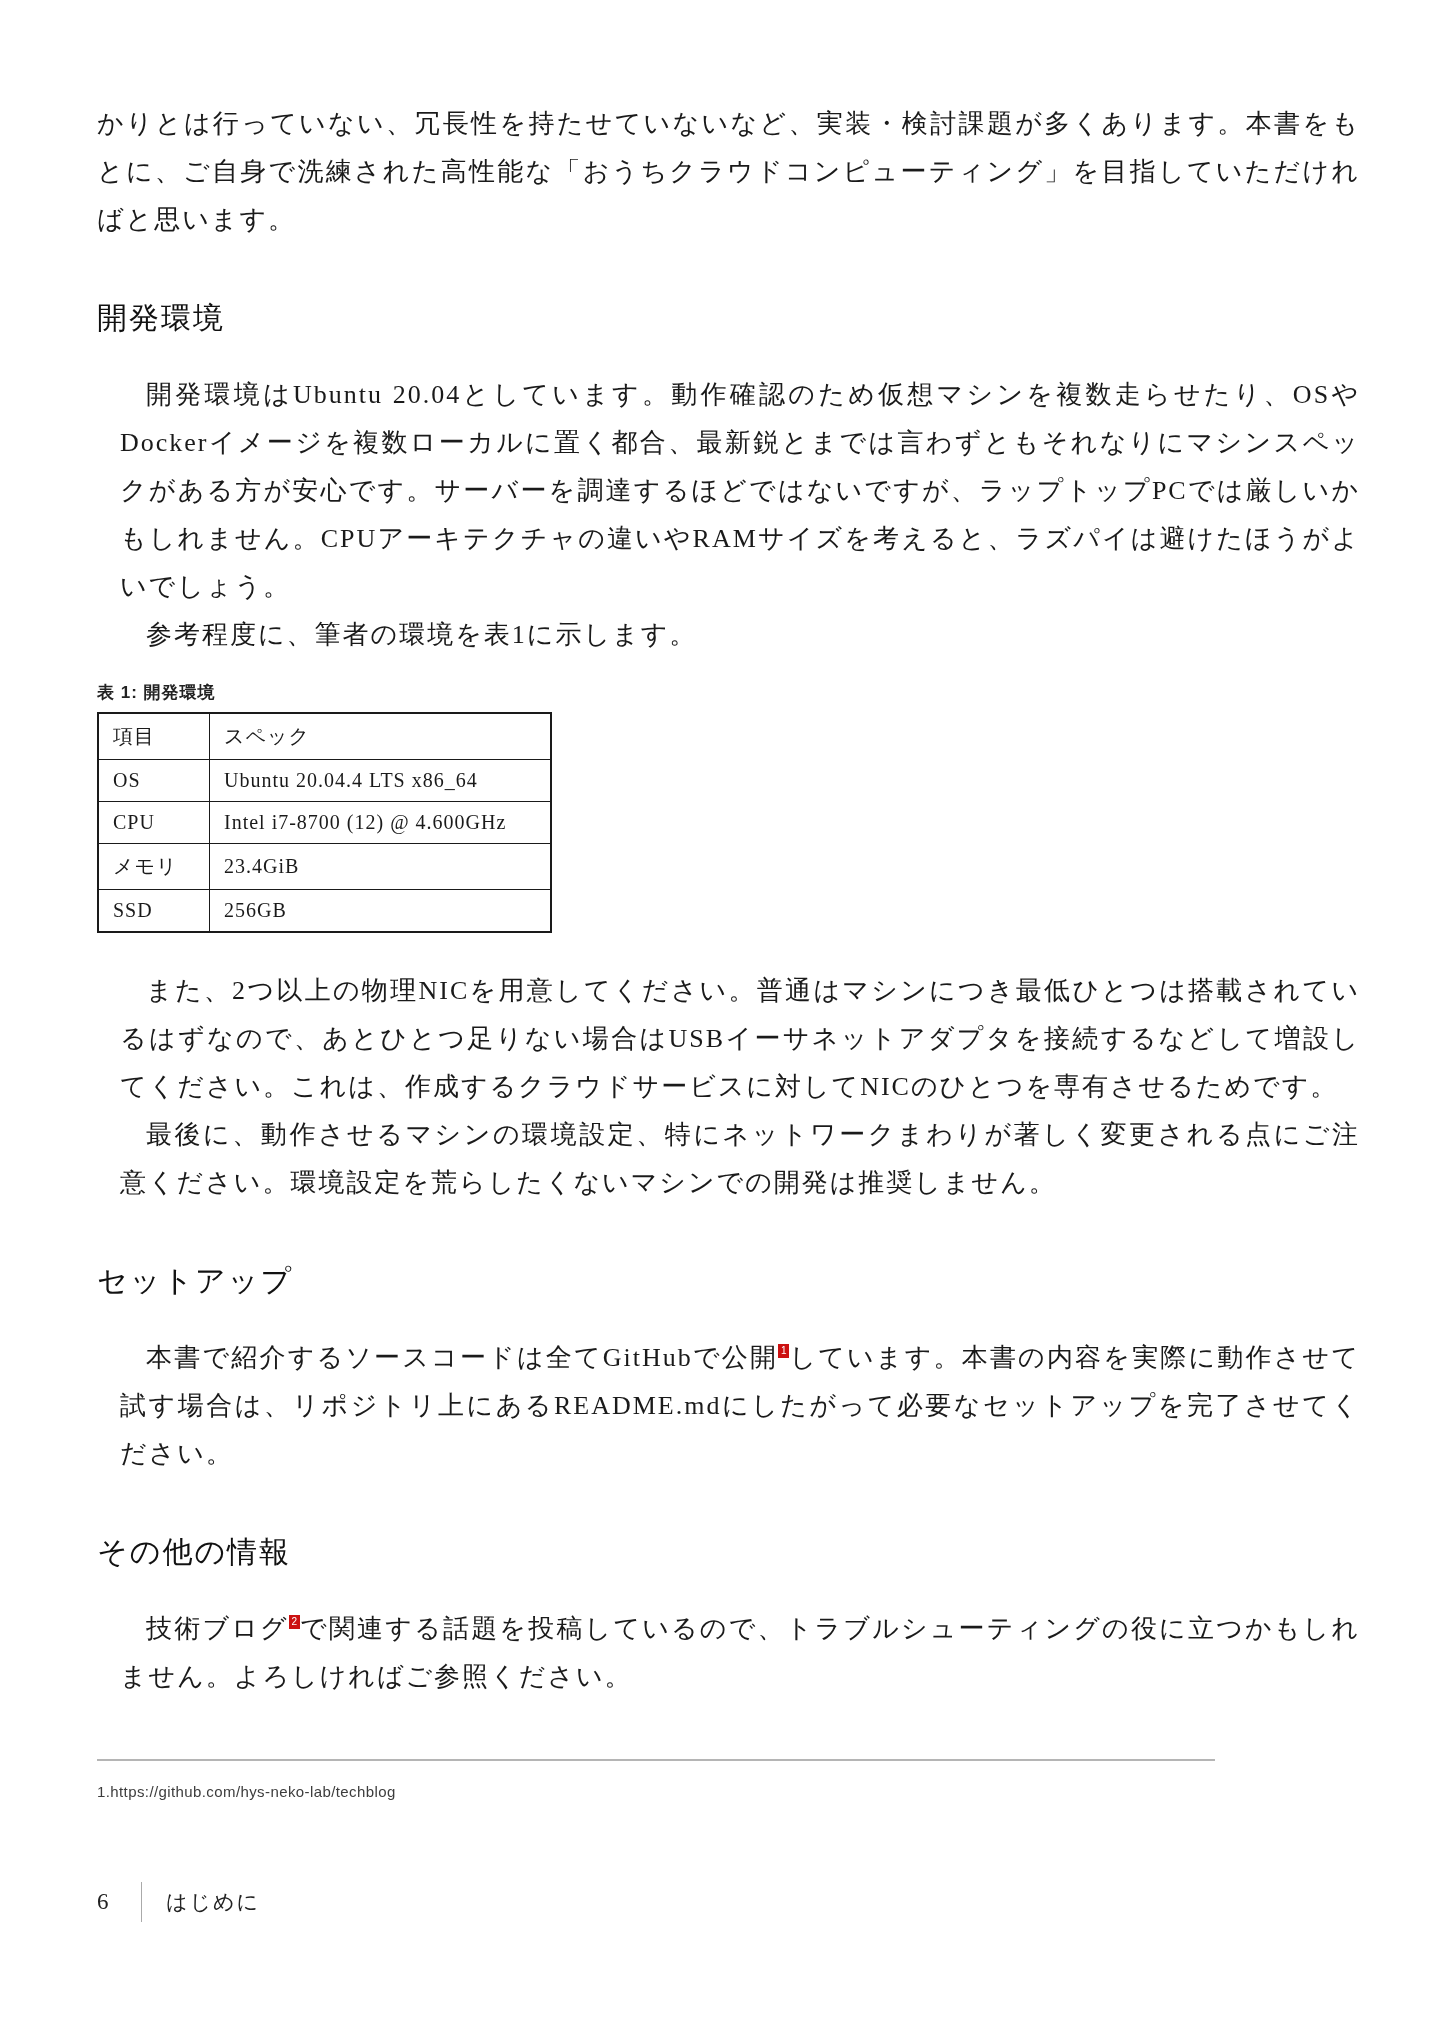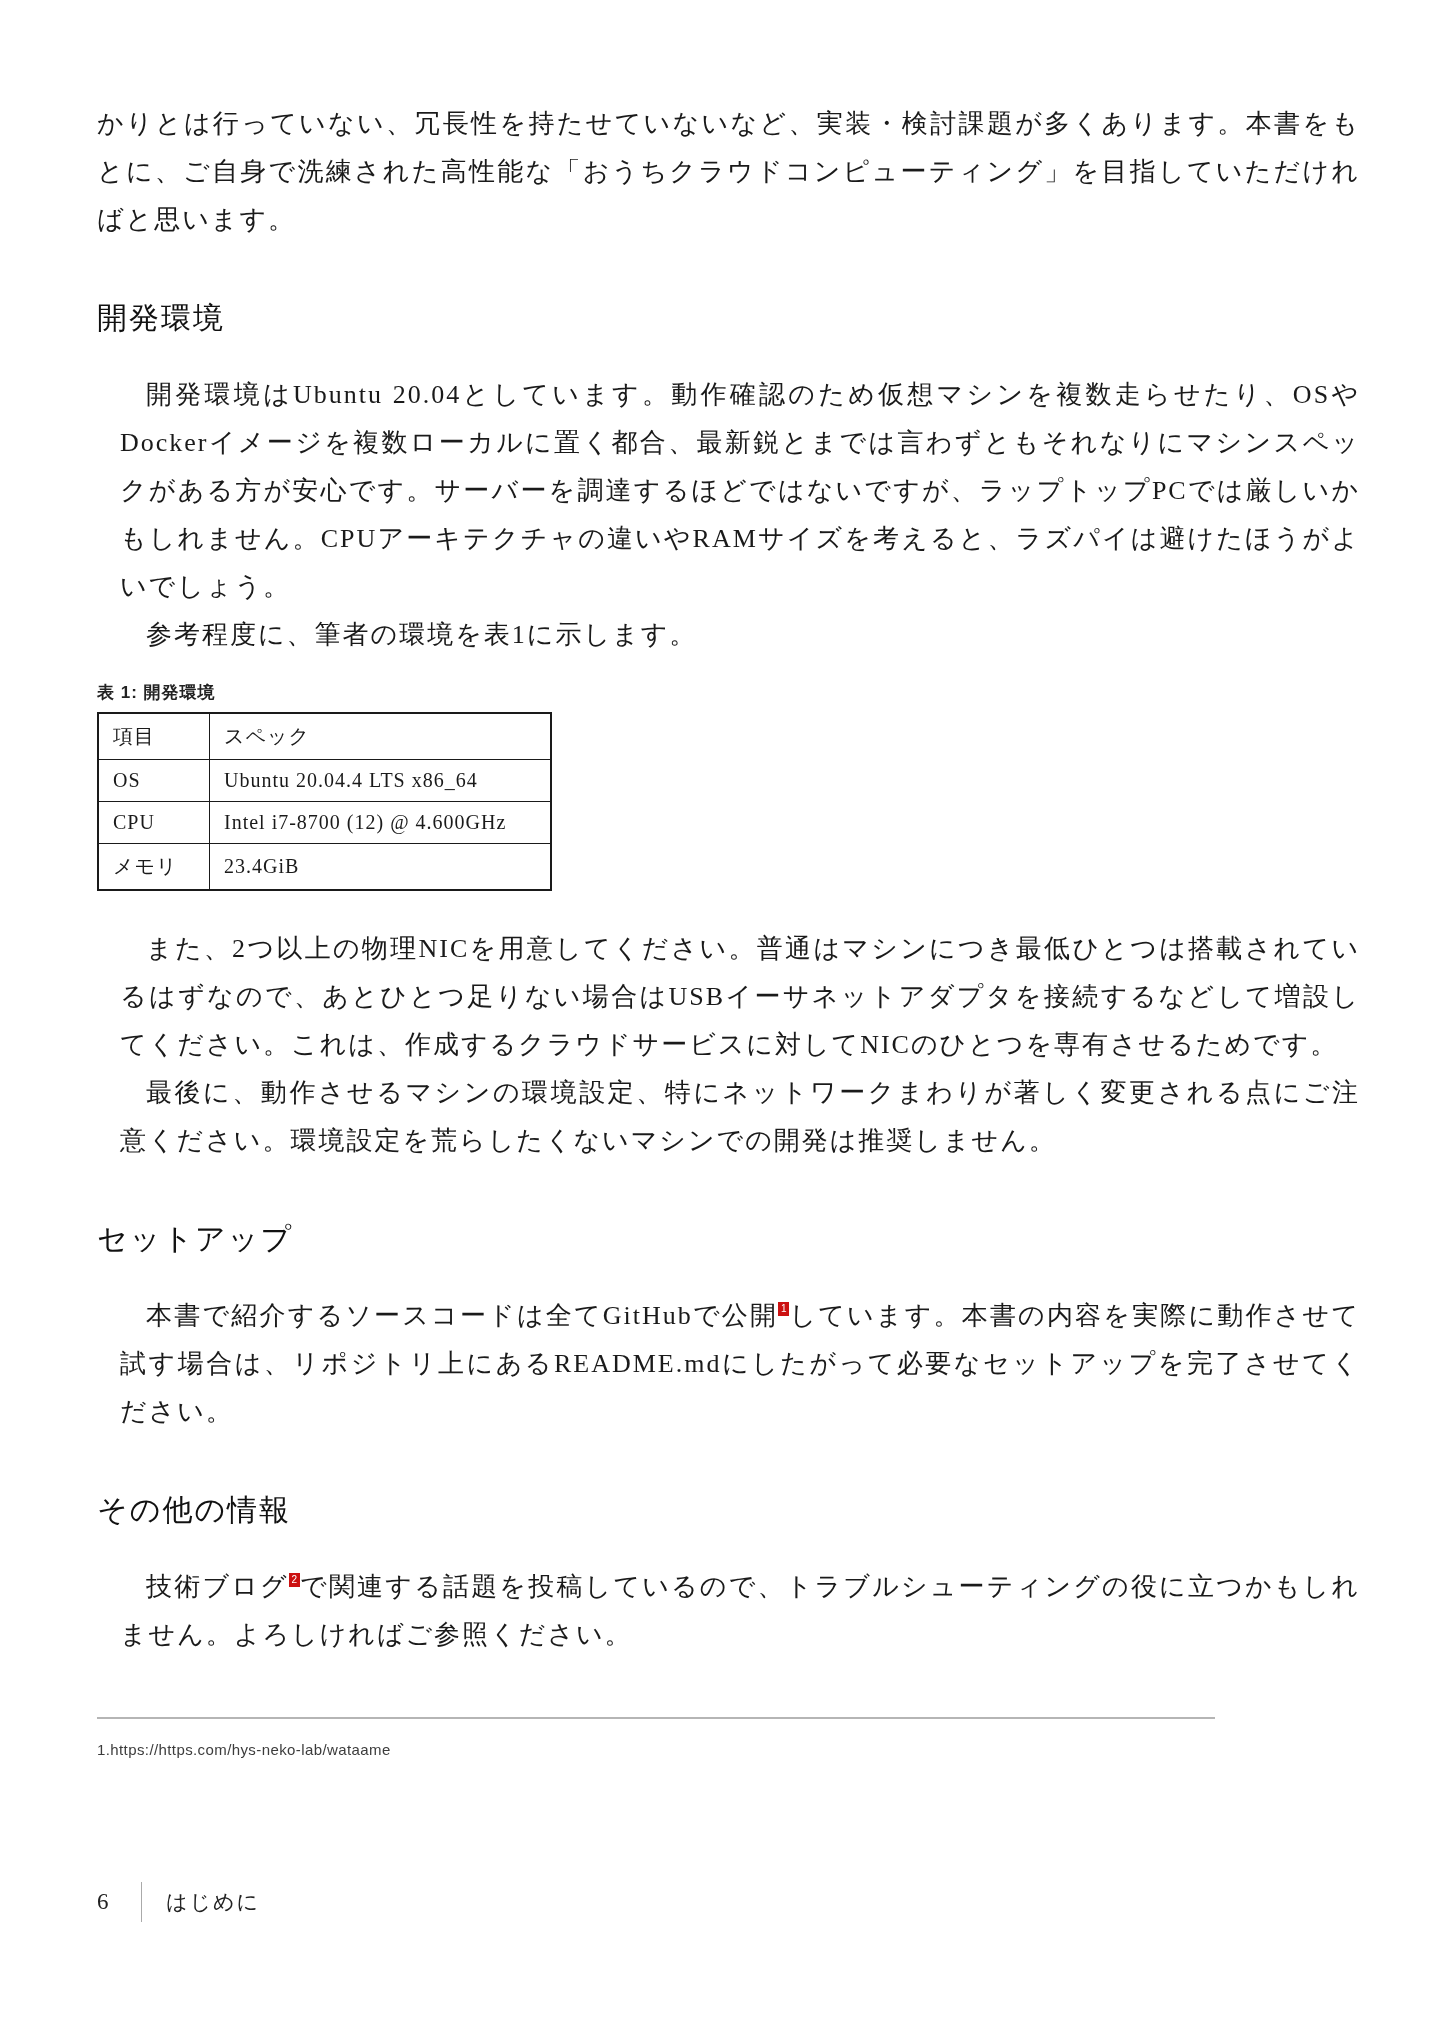--- a/index.html
+++ b/index.html
@@ -154,39 +154,43 @@
         <td>Ubuntu 20.04.4 LTS x86_64</td>
       </tr>
       <tr>
         <td>CPU</td>
         <td>Intel i7-8700 (12) @ 4.600GHz</td>
       </tr>
       <tr>
         <td>メモリ</td>
         <td>23.4GiB</td>
       </tr>
+      <tr>
+        <td>SSD</td>
+        <td>256GB</td>
+      </tr>
     </tbody>
   </table>
 
   <p class="body-text indent">また、2つ以上の物理NICを用意してください。普通はマシンにつき最低ひとつは搭載されているはずなので、あとひとつ足りない場合はUSBイーサネットアダプタを接続するなどして増設してください。これは、作成するクラウドサービスに対してNICのひとつを専有させるためです。</p>
 
   <p class="body-text indent">最後に、動作させるマシンの環境設定、特にネットワークまわりが著しく変更される点にご注意ください。環境設定を荒らしたくないマシンでの開発は推奨しません。</p>
 
   <h2 class="section-heading">セットアップ</h2>
 
   <p class="body-text indent"><span>本書で紹介するソースコードは全てGitHubで公開</span><span class="fn-ref">1</span><span>しています。本書の内容を実際に動作させて試す場合は、リポジトリ上にあるREADME.mdにしたがって必要なセットアップを完了させてください。</span></p>
 
   <h2 class="section-heading">その他の情報</h2>
 
   <p class="body-text indent"><span>技術ブログ</span><span class="fn-ref">2</span><span>で関連する話題を投稿しているので、トラブルシューティングの役に立つかもしれません。よろしければご参照ください。</span></p>
 
   <div class="footnote-rule"></div>
 
   <div class="footnotes">
-    <div class="footnote"><span>1.</span><span>https://https.com/hys-neko-lab/wataame</span></div>
+    <div class="footnote"><span>1.</span><span>https://github.com/hys-neko-lab/techblog</span></div>
   </div>
 
   <div class="page-footer">
     <span class="page-num">6</span>
     <span class="footer-divider"></span>
     <span class="footer-section">はじめに</span>
   </div>
 
 </div>
 

